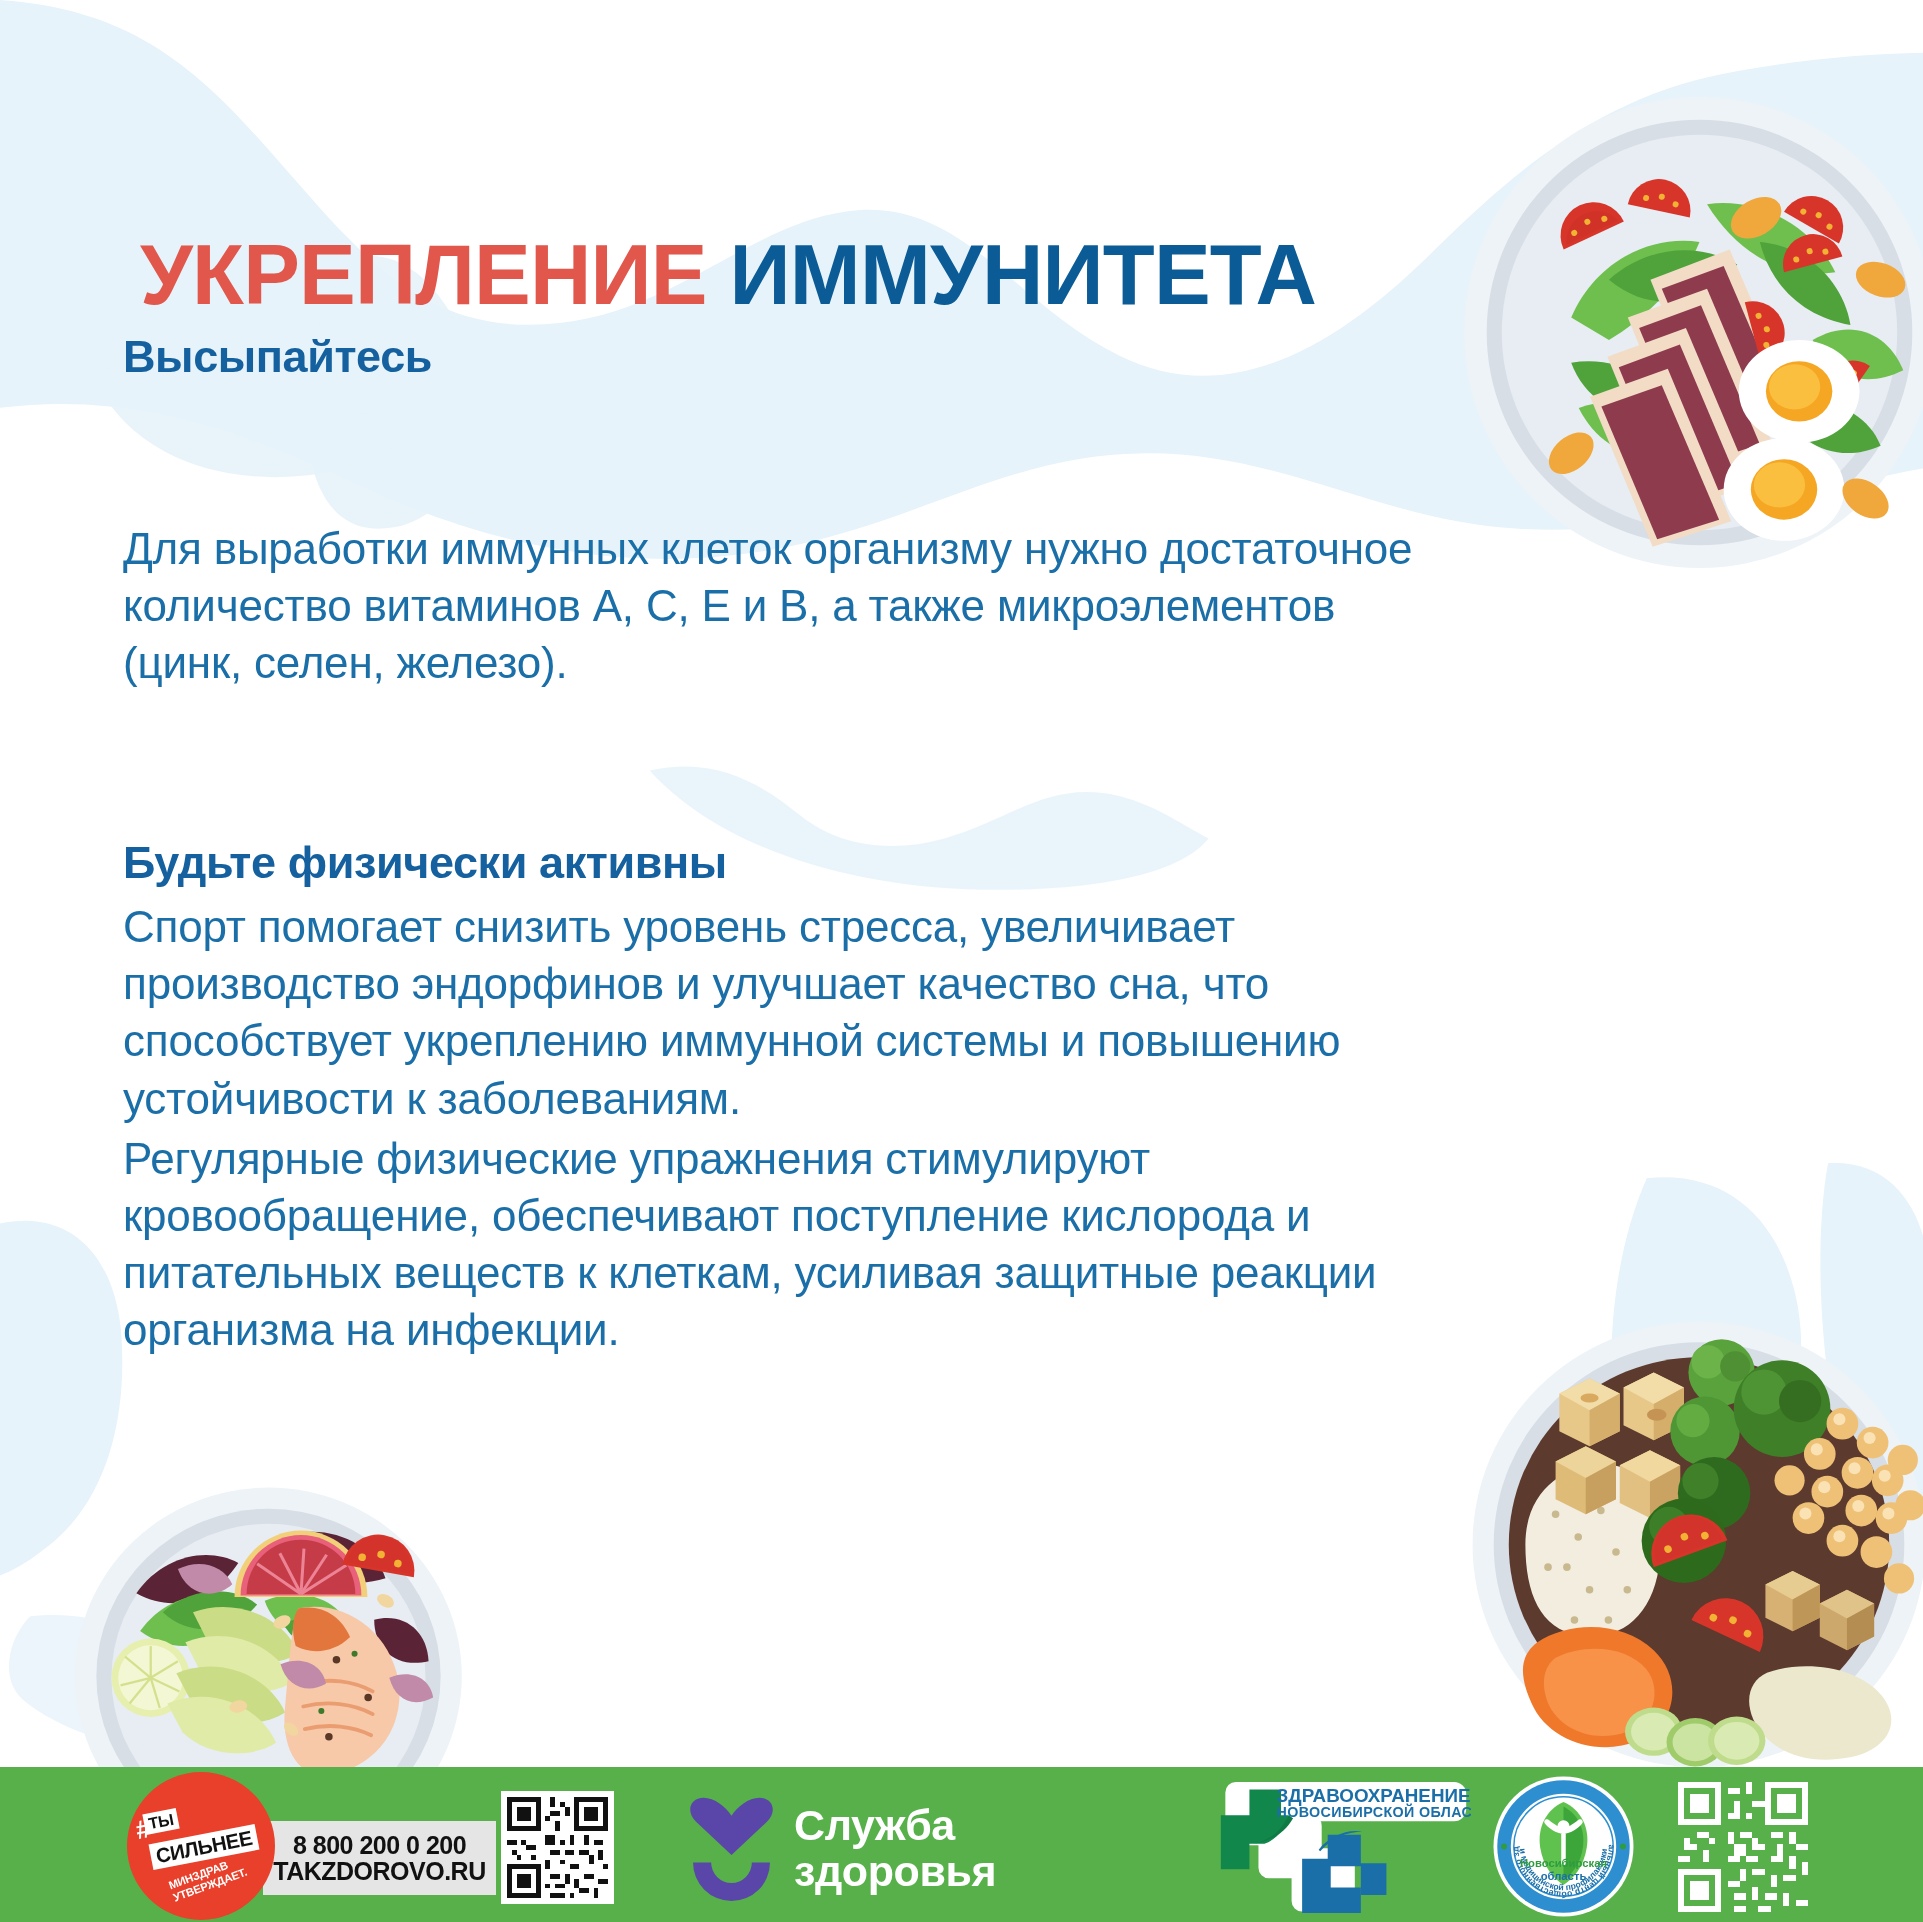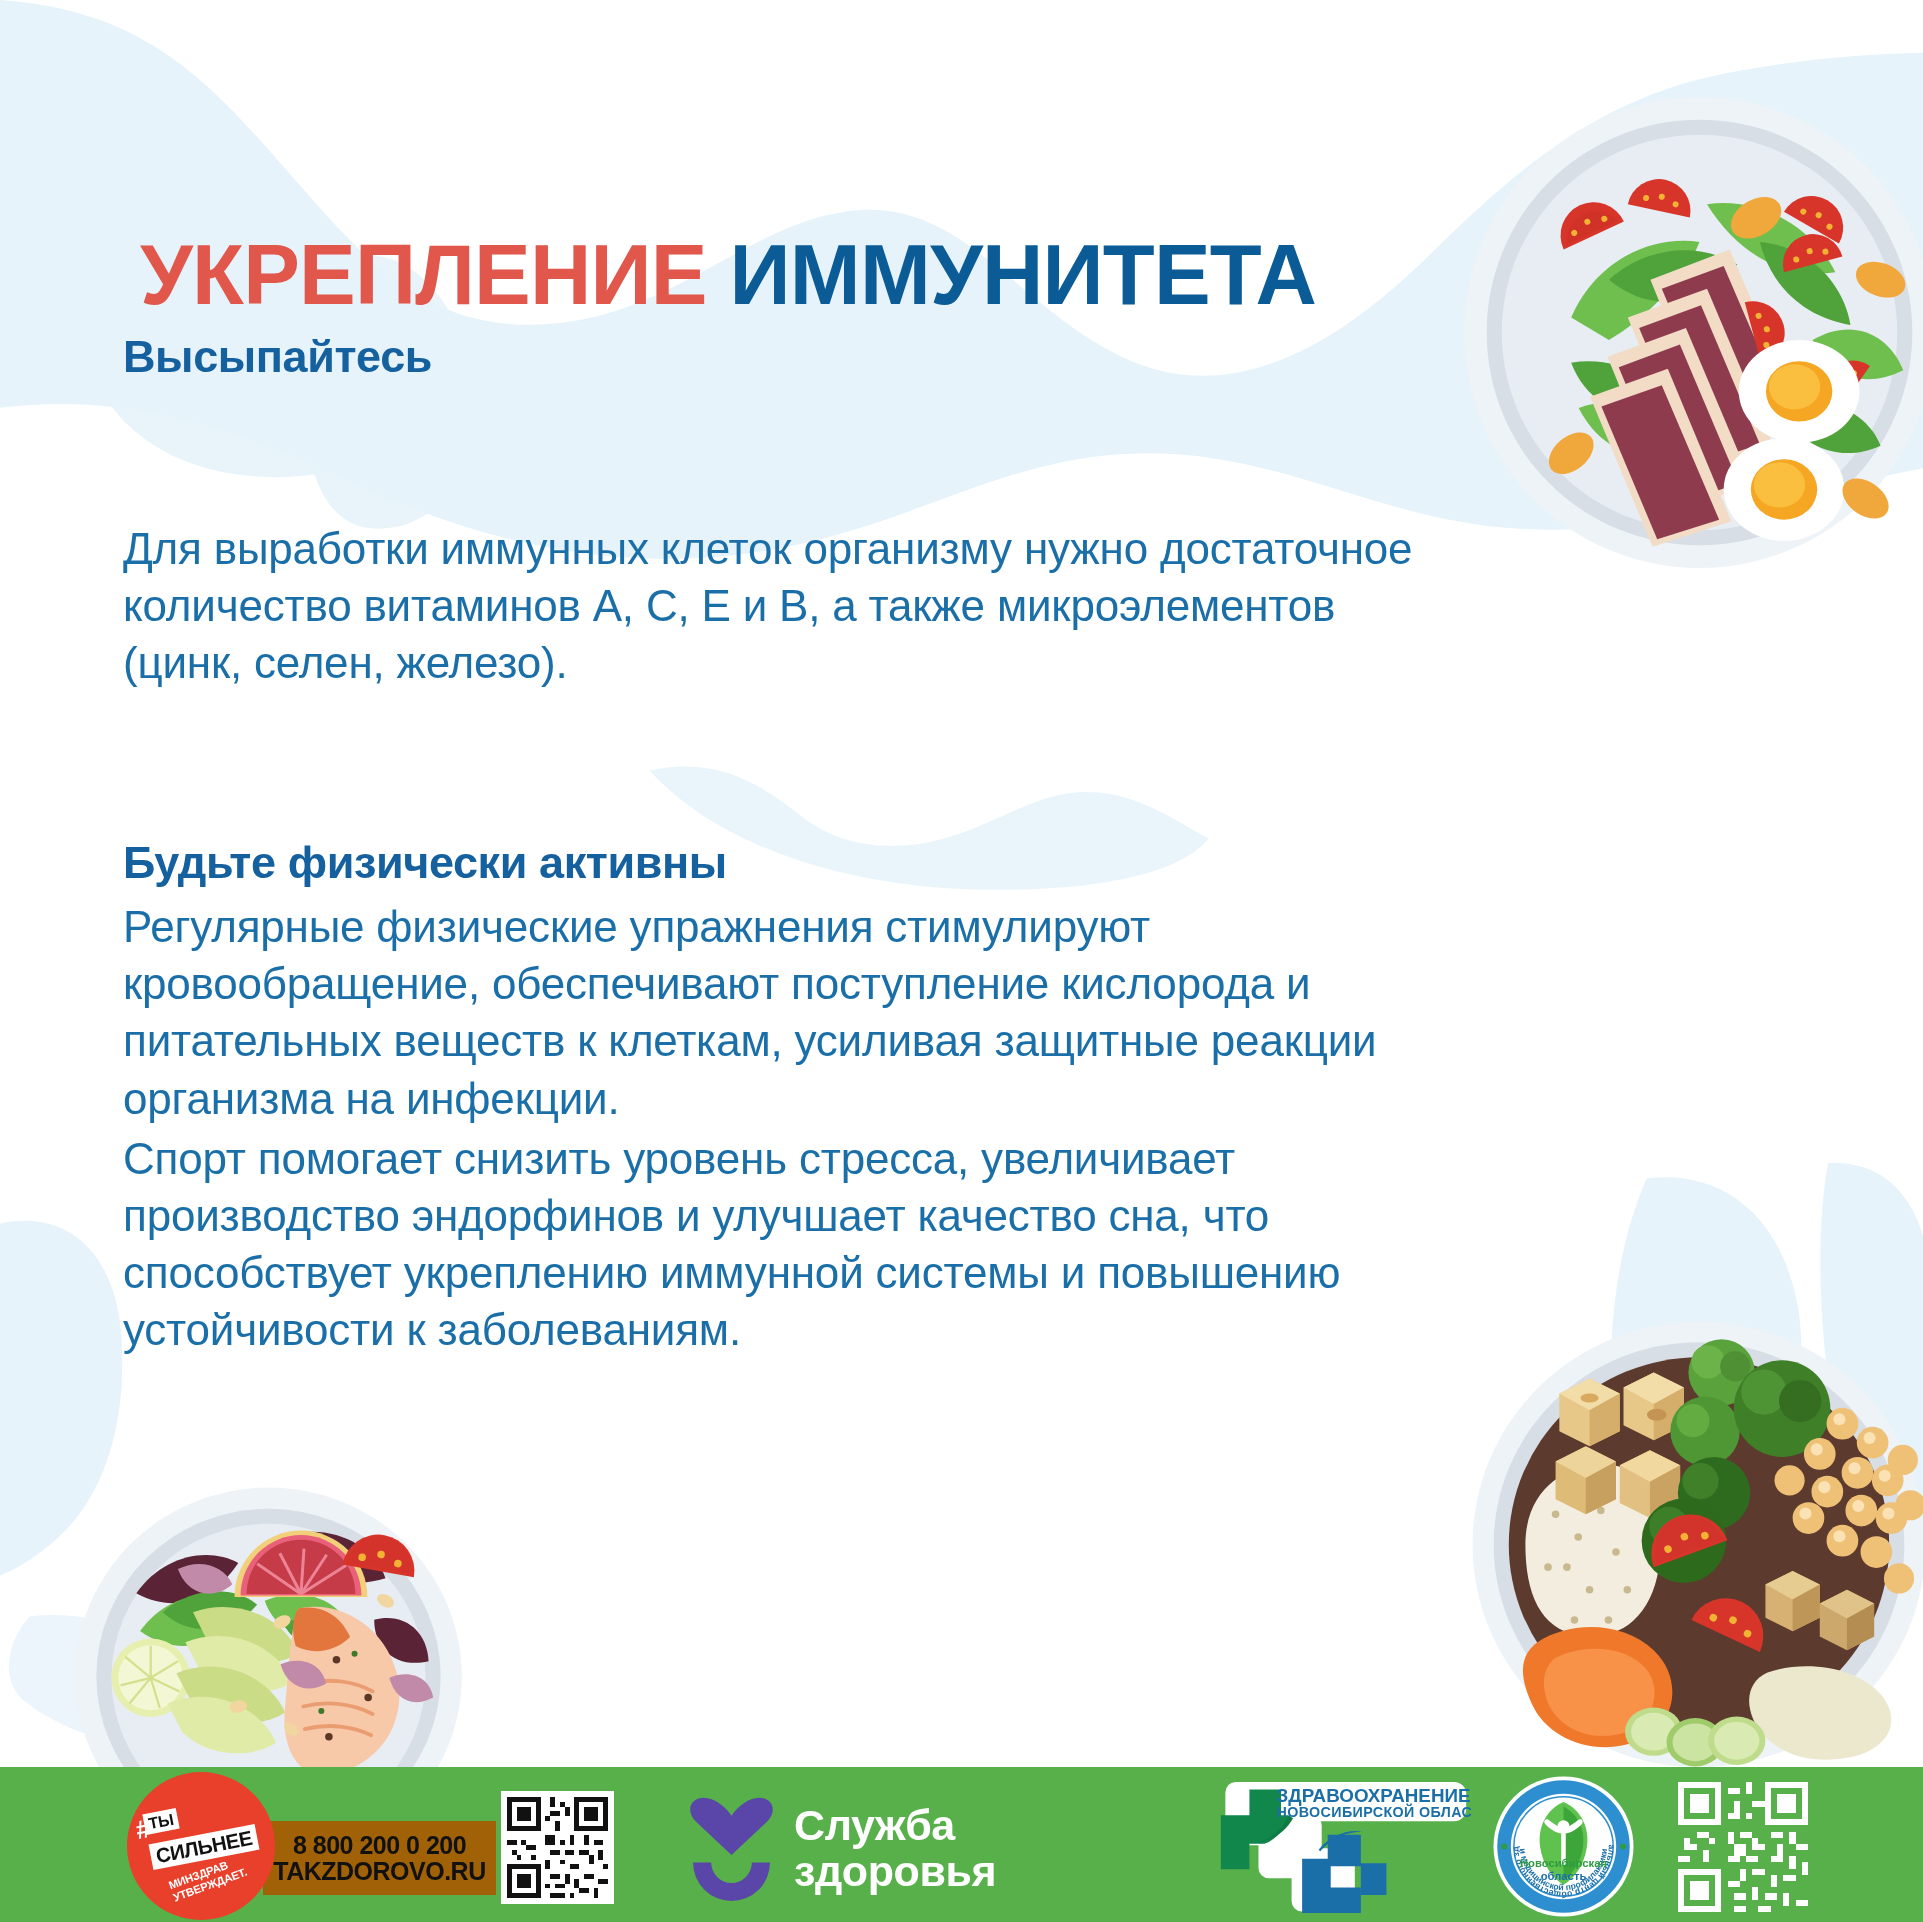--- a/index.html
+++ b/index.html
@@ -108,21 +108,21 @@
     transform:rotate(-20deg);
     white-space:nowrap;letter-spacing:-0.2px;
     line-height:1.12;
     text-align:left;
   }
 
   
   #phone-plaque{
     position:absolute;left:263px;top:1821px;
     width:233px;height:74px;
-    background:#a16207;
+    background:#e5e5e5;
     z-index:6;
     display:flex;flex-direction:column;
     align-items:center;justify-content:center;
     line-height:1.05;
   }
   #phone-plaque span{
     color:#111;font-weight:bold;
     font-size:25px;letter-spacing:-0.5px;
     white-space:nowrap;
   }
@@ -526,22 +526,22 @@
   <section class="block" id="block-sleep" style="width:1284px;">
     <h2>Высыпайтесь</h2>
   </section>
 
   <section class="block" id="block-nutrition" style="width:1314px;">
     <p>Для выработки иммунных клеток организму нужно достаточное количество витаминов А, С, Е и В, а также микроэлементов (цинк, селен, железо).</p>
   </section>
 
   <section class="block" id="block-activity" style="width:1359px;">
     <h2>Будьте физически активны</h2>
+    <p>Спорт помогает снизить уровень стресса, увеличивает производство эндорфинов и улучшает качество сна, что способствует укреплению иммунной системы и повышению устойчивости к заболеваниям.</p>
     <p>Регулярные физические упражнения стимулируют кровообращение, обеспечивают поступление кислорода и питательных веществ к клеткам, усиливая защитные реакции организма на инфекции.</p>
-    <p>Спорт помогает снизить уровень стресса, увеличивает производство эндорфинов и улучшает качество сна, что способствует укреплению иммунной системы и повышению устойчивости к заболеваниям.</p>
   </section>
 
 </div>
 
 <div class="footer"></div>
 
 <div id="minzdrav-badge">
   <div class="oval"></div>
   <div class="tagline">
     <span class="mz-hash">#</span>

